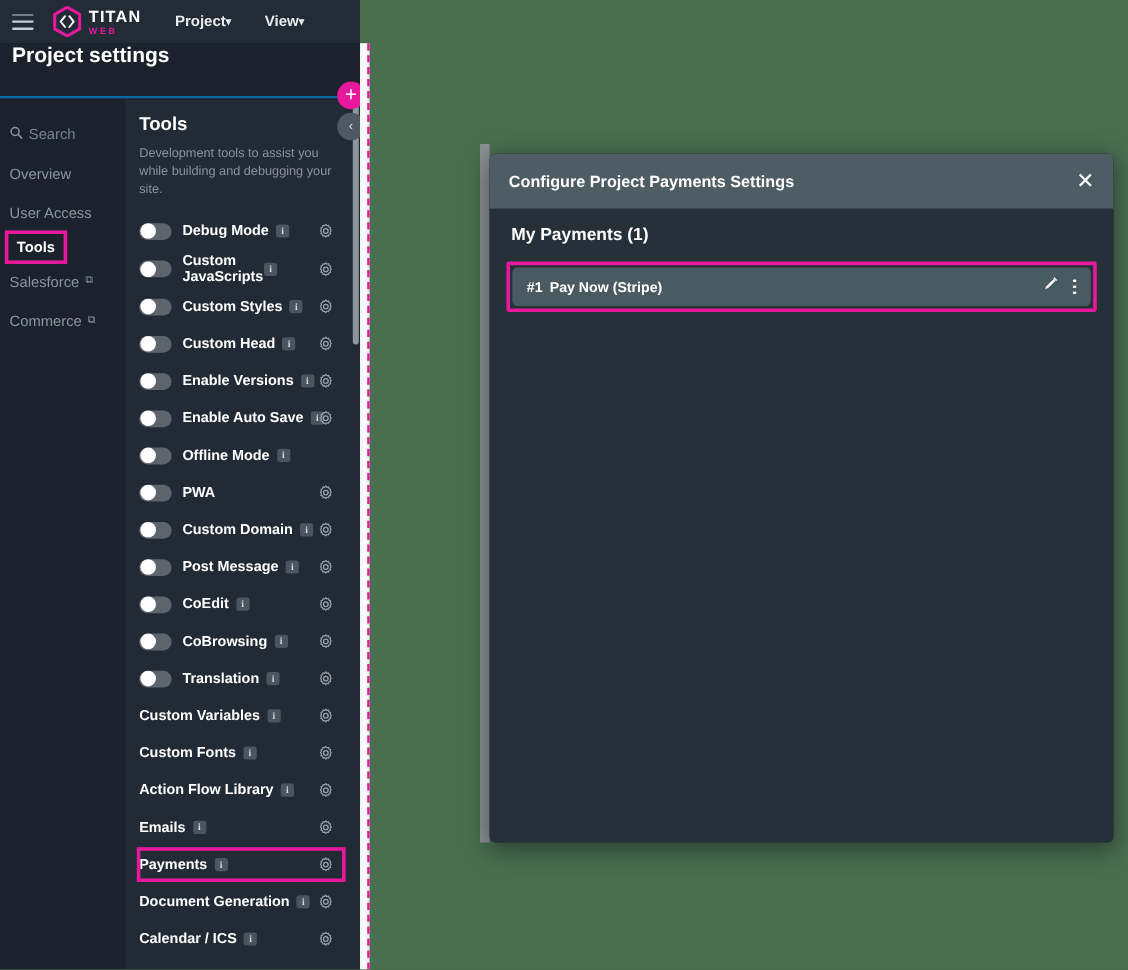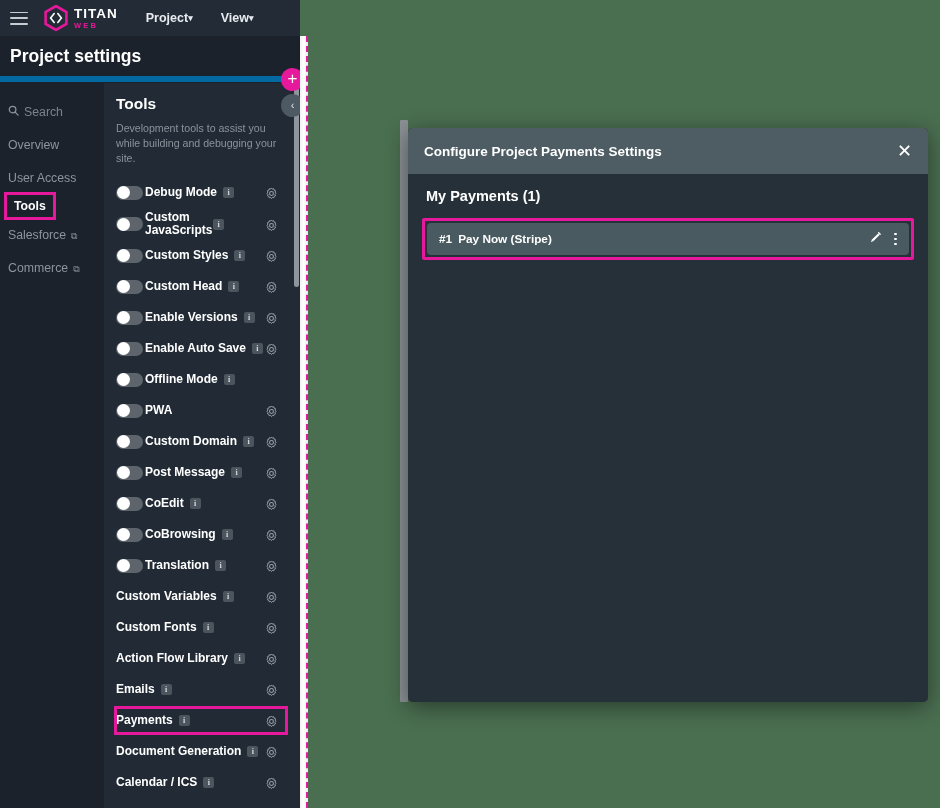--- a/index.html
+++ b/index.html
@@ -28,45 +28,45 @@
   .hamburger i { display: block; height: 1.6px; background: #c7ccd3; border-radius: 1px; }
   .logo-wrap { display: flex; align-items: center; gap: 6px; }
   .logo-hex { width: 24px; height: 26px; position: relative; }
   .logo-text { line-height: 1; }
   .logo-titan { font-size: 13.5px; font-weight: bold; color: #ffffff; letter-spacing: 1px; display:block; }
   .logo-web { font-size: 7.5px; font-weight: bold; color: #e6189b; letter-spacing: 2.2px; display:block; margin-top:1px;}
   .menu-item { color: #e8ecef; font-size: 12.5px; font-weight: bold; margin-left: 28px;
     display: flex; align-items: center; gap: 0; cursor: pointer; }
   .caret { font-size: 9px; color: #e8ecef; }
 
-  .pagetitle-bar { height: 46px; background: #1b222b; display: flex; align-items: center;
-     border-bottom: 6px solid #0369a1; }
+  .pagetitle-bar { height: 46px; background: #1b222b; display: flex; align-items: flex-start;
+     border-bottom: 2px solid #0369a1; }
   .pagetitle { color: #ffffff; font-size: 17.5px; font-weight: bold; margin-left: 10px; }
 
   .panes { position: absolute; top: 83px; left: 0; width: 300px; bottom: 0; display: flex; }
 
   .navcol { width: 104px; background: #1b222b; padding-top: 12px; flex: 0 0 104px; }
   .nav-item { color: #8d949d; font-size: 12.3px; padding: 9.5px 0 9.5px 8px;
-      display: flex; align-items: flex-end; gap: 5px; cursor: pointer; }
+      display: flex; align-items: flex-start; gap: 5px; cursor: pointer; }
   .nav-item.search { color: #7b838c; }
   .nav-item.active { color: #ffffff; font-weight: bold; }
   .hl-box { outline: 3px solid #e6189b; outline-offset: -1px; }
   .ext { font-size: 9px; }
 
   .toolcol { flex: 1; background: #222b35; padding: 0 0 0 12px; position: relative; overflow: hidden;}
   .tool-title { color: #ffffff; font-size: 15.5px; font-weight: bold; margin-top: 12px; }
   .tool-desc { color: #8b929b; font-size: 10.6px; line-height: 1.42; margin-top: 8px; width: 163px; }
   .tool-list { margin-top: 11px; }
   .tool-row { display: flex; align-items: center; height: 31px; position: relative; }
   .tool-row.tall { height: 32px; }
   .toggle { width: 27px; height: 14px; border-radius: 7px; background: #5d646c;
      position: relative; flex: 0 0 27px; cursor: pointer; }
   .toggle .knob { position: absolute; left: 0.5px; top: 0.5px; width: 13px; height: 13px;
      border-radius: 50%; background: #ffffff; }
-  .tool-label { color: #ffffff; font-size: 12px; font-weight: bold; margin-left: 2px; line-height: 1.12; }
+  .tool-label { color: #ffffff; font-size: 12px; font-weight: bold; margin-left: 9px; line-height: 1.12; }
   .tool-label.nopad { margin-left: 0; }
   .info-ic { width: 11px; height: 11px; border-radius: 2px; background: #4c545d; color: #d7dbe0;
      font-size: 8px; line-height: 11px; text-align: center; margin-left: 6px; flex: 0 0 11px;
      font-family: "Liberation Serif", serif; font-weight: bold; }
   .gear { position: absolute; right: 22px; width: 13px; height: 13px; cursor: pointer; }
   .row-hl { position: absolute; left: -2px; right: 12px; top: 1px; bottom: 1px;
       border: 3px solid #e6189b; pointer-events: none; }
 
   
   .white-strip { position: absolute; left: 300px; top: 36px; width: 8px; height: 772px;

